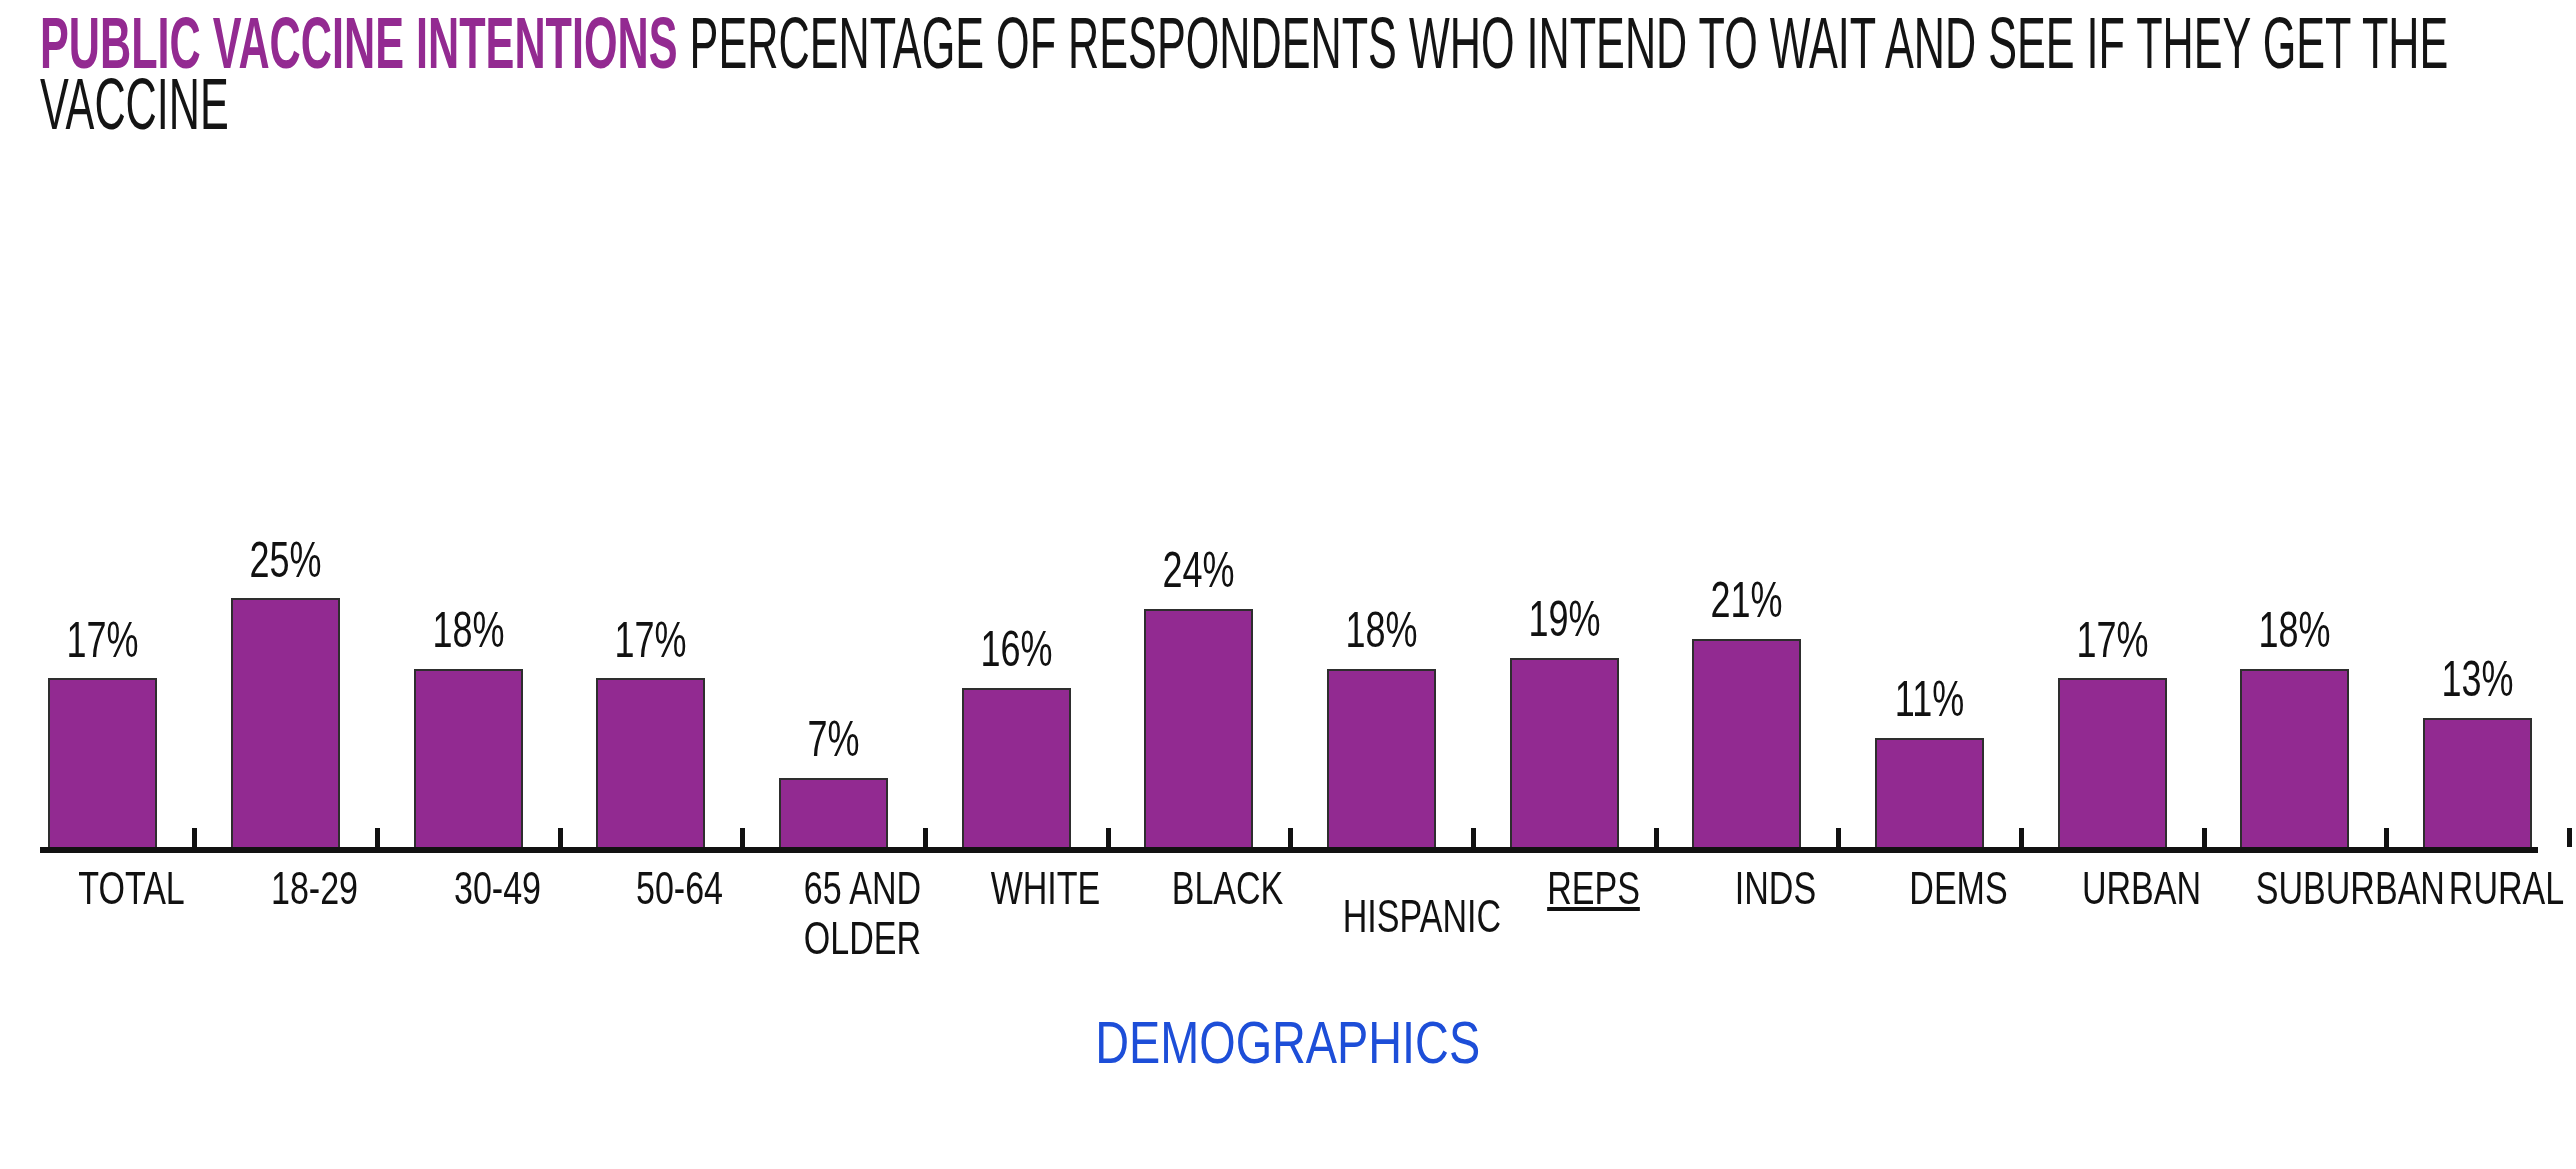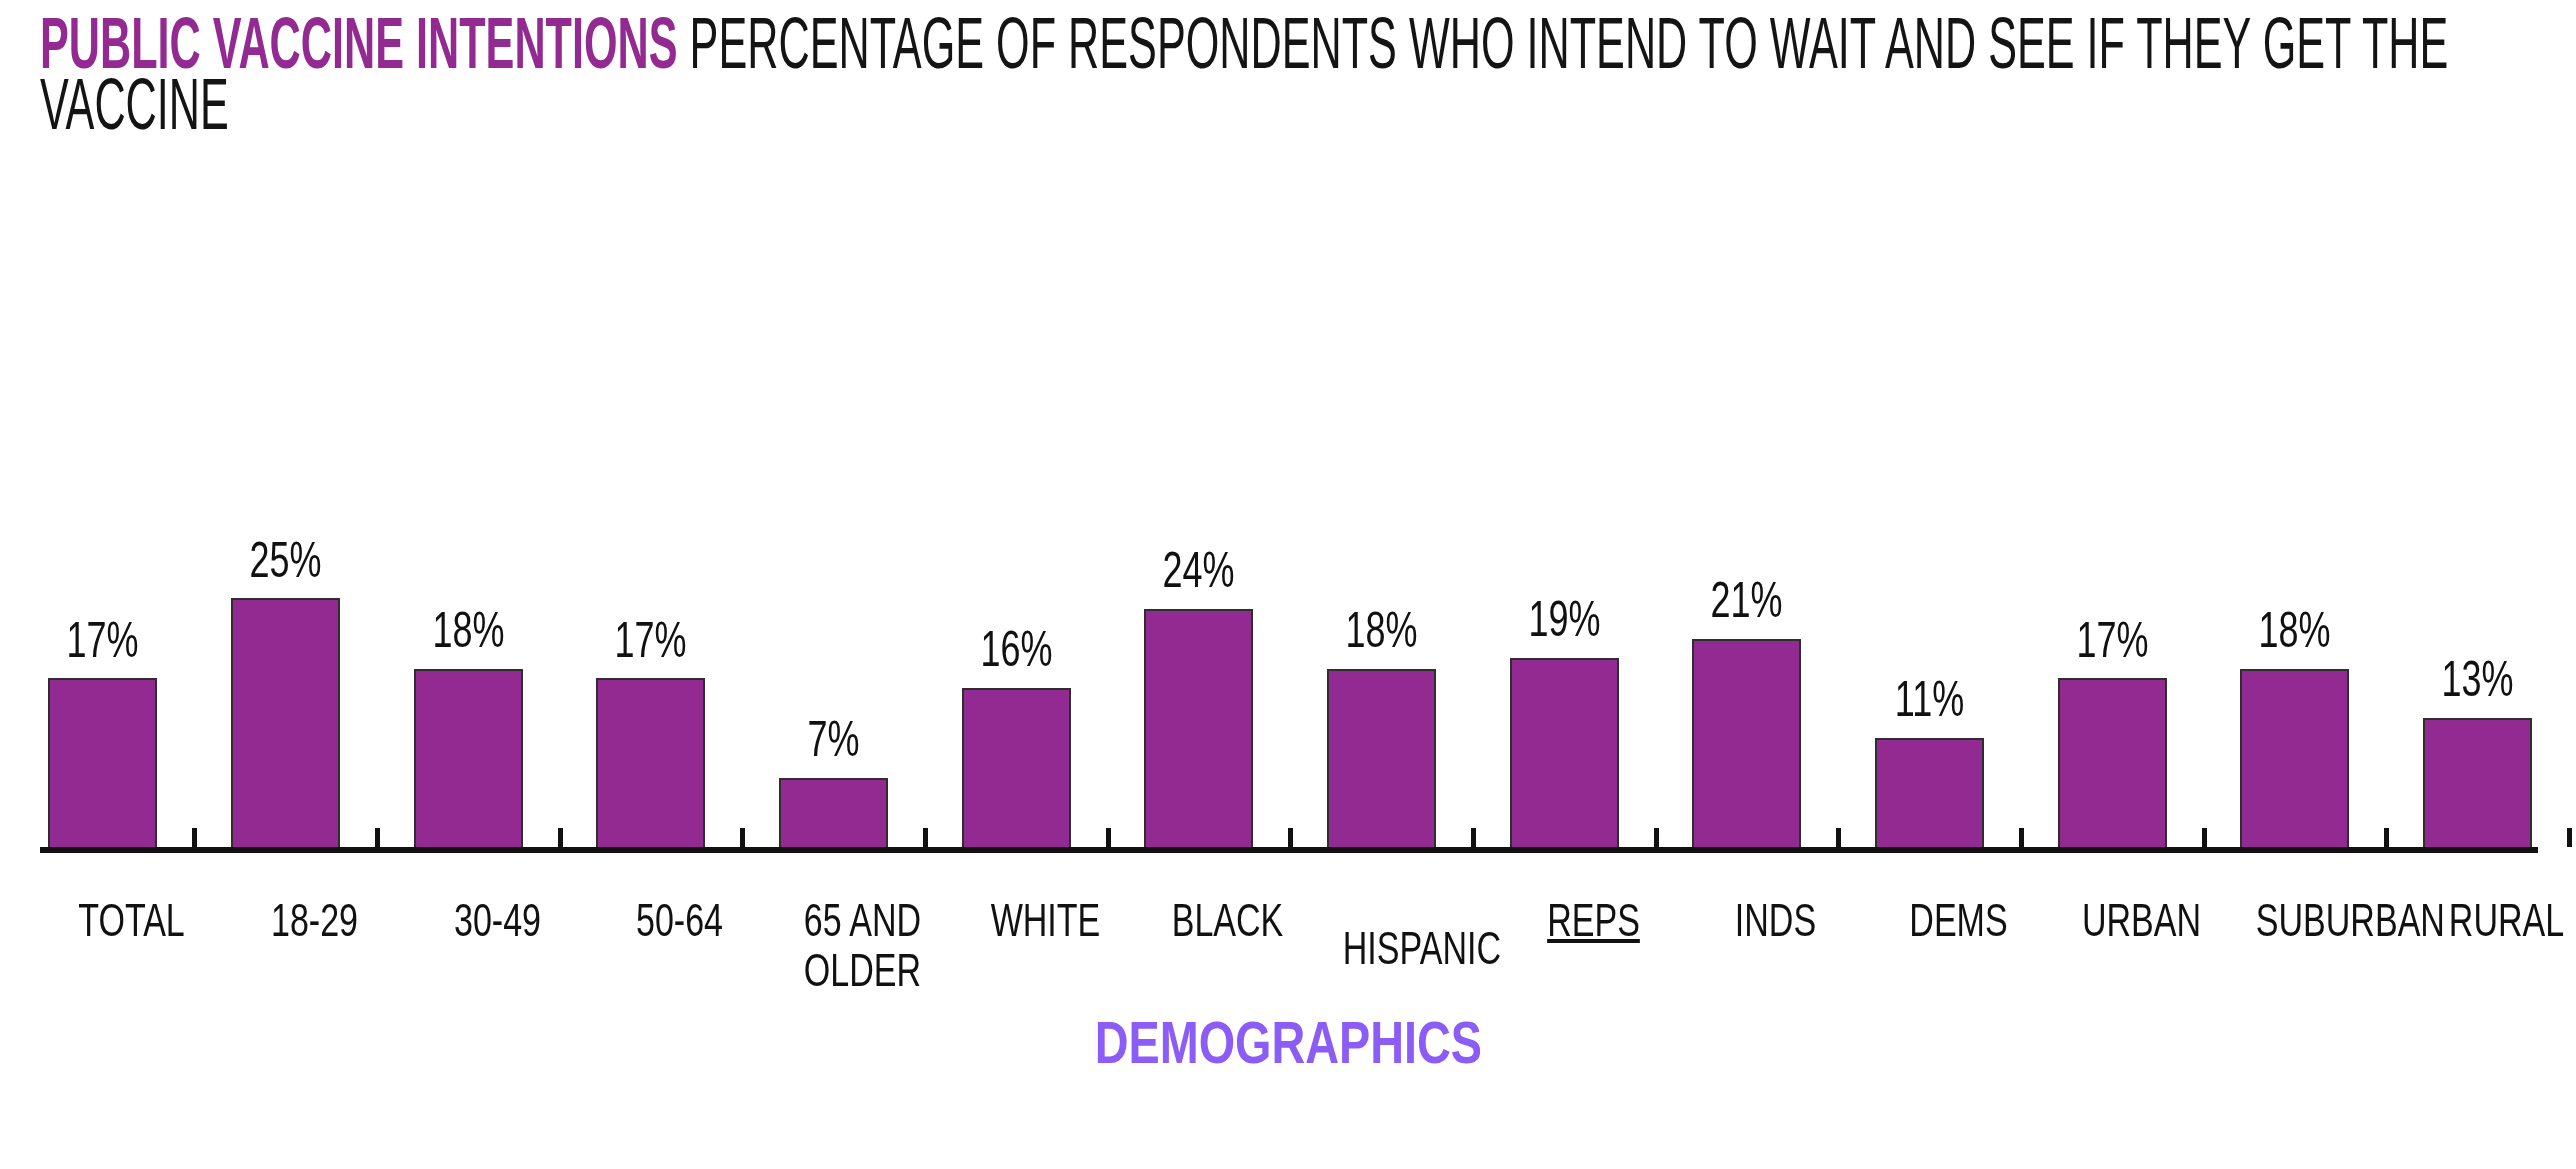--- a/index.html
+++ b/index.html
@@ -82,21 +82,21 @@
   }
   .tick {
     position:absolute;
     bottom:0px;
     width:4.9px;
     height:19.4px;
     background:#111;
   }
 
   
-  #xlabels { position:absolute; left:0; top:896px; width:2096px; height:111px; }
+  #xlabels { position:absolute; left:0; top:864px; width:2096px; height:111px; }
   .xlabel {
     position:absolute;
     top:0;
     width:183px;
     text-align:center;
     font-family:"Liberation Sans Narrow","Liberation Sans", sans-serif;
     font-size:46px;
     font-weight:400;
     color:#111;
     line-height:1.08;
@@ -105,22 +105,22 @@
   .xlabel span { display:block; transform:scaleX(0.74); transform-origin:center top; white-space:nowrap; }
 
   
   #axis-title {
     position:absolute;
     left:0; top:1008px;
     width:2576px;
     text-align:center;
     font-family:"Liberation Sans Narrow","Liberation Sans", sans-serif;
     font-size:60px;
-    font-weight:bold;
-    color:#8b5cf6;
+    font-weight:normal;
+    color:#1d4ed8;
     letter-spacing:0px;
   }
   #axis-title span { display:inline-block; transform:scaleX(0.78); transform-origin:center; }
 
   
   #source {
     position:absolute;
     right:40px; bottom:12.5px;
     font-family:"Liberation Sans Narrow","Liberation Sans", sans-serif;
     font-size:29px;

